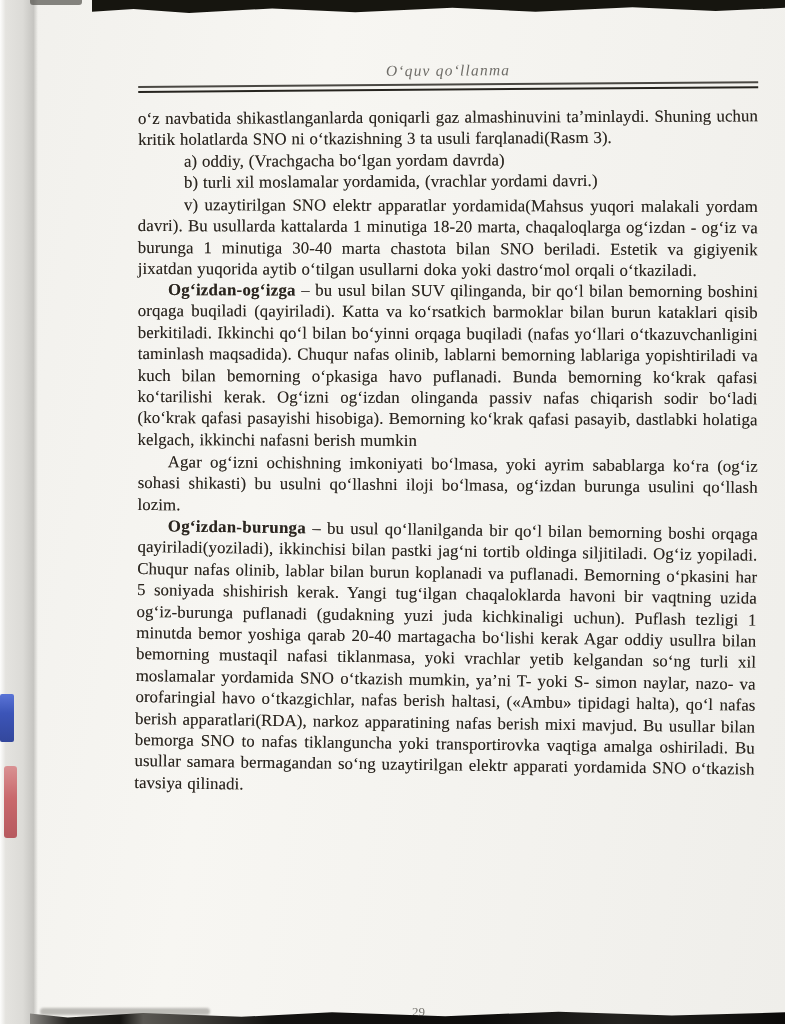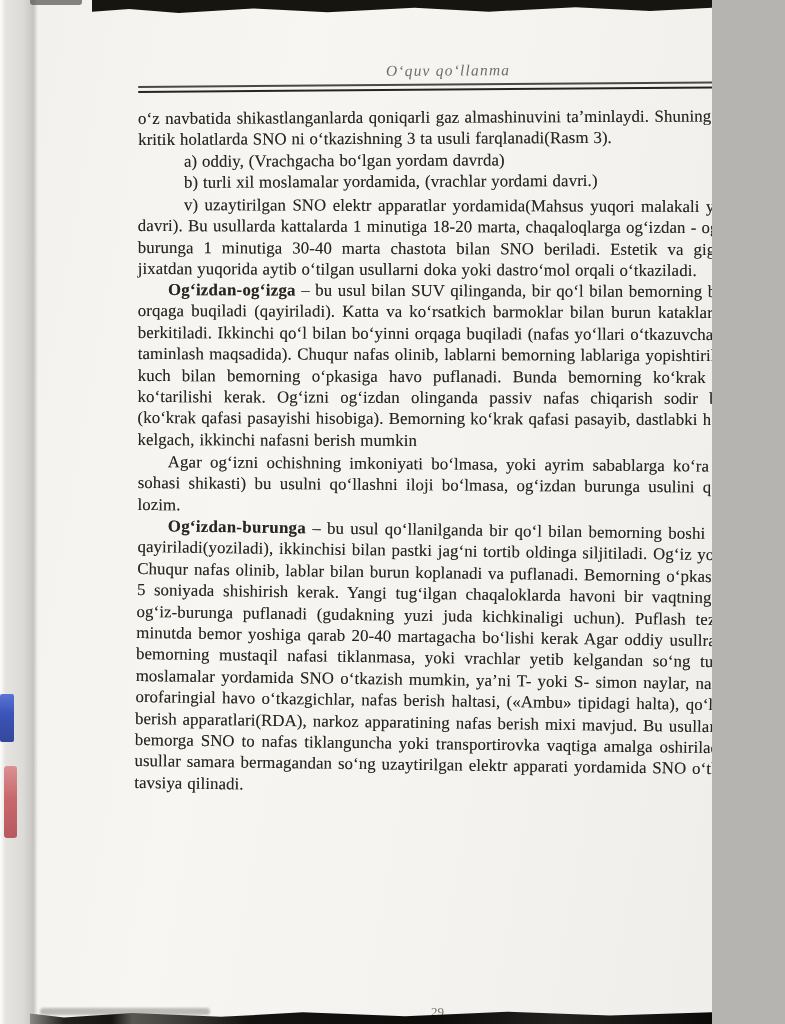--- a/index.html
+++ b/index.html
@@ -2,21 +2,21 @@
 <html><head>
 <meta charset="utf-8">
 <style>
   html, body { margin:0; padding:0; }
   body {
     width:785px; height:1024px; overflow:hidden;
     background:#b6b4b0;
     font-family:"Liberation Serif", serif;
   }
   .page {
-    position:relative; width:712px; height:1024px; overflow:hidden;
+    position:relative; width:785px; height:1024px; overflow:hidden;
     background:linear-gradient(100deg,#f1f0ec 0%,#f7f6f2 35%,#f3f2ee 70%,#efeeea 100%);
   }
   
   .edge-left {
     position:absolute; left:0; top:0; bottom:0; width:38px;
     background:linear-gradient(to right,#fdfdfc 0%,#e4e3df 15%,#dcdbd7 60%,#c6c5c1 88%,rgba(198,197,193,0) 100%);
   }
   .edge-top {
     position:absolute; top:0; left:92px; right:0; height:13px; background:#16150f;
     clip-path:polygon(0 0,100% 0,100% 60%,90% 85%,78% 55%,64% 90%,52% 60%,38% 95%,26% 65%,14% 100%,6% 70%,0 90%);
@@ -60,21 +60,21 @@
     transform-origin:left top;
   }
   .indent { text-indent:30px; }
   .list-indent { text-indent:46px; }
   .lead { font-weight:bold; letter-spacing:.3px; }
   .t1 { transform:rotate(-0.25deg); }
   .t2 { transform:rotate(0.2deg); }
   .t3 { transform:rotate(0.45deg); }
   .t4 { transform:rotate(0.8deg); }
   .page-num {
-    position:absolute; left:431px; bottom:4px; z-index:1;
+    position:absolute; left:412px; bottom:4px; z-index:1;
     font-size:13px; color:#77756f;
   }
 </style>
 </head>
 <body>
 
 <div class="page">
 
   <div class="edge-left"></div>
   <div class="edge-top"></div>

